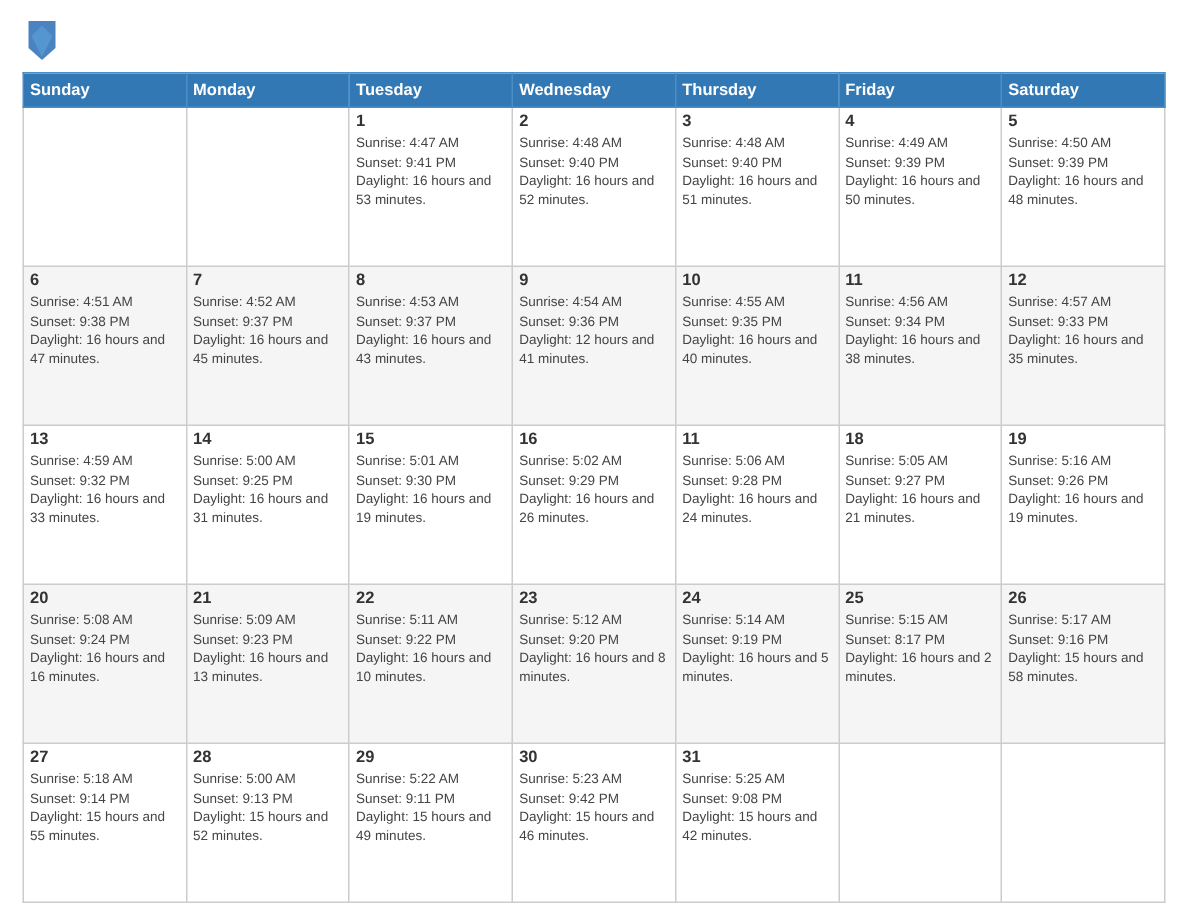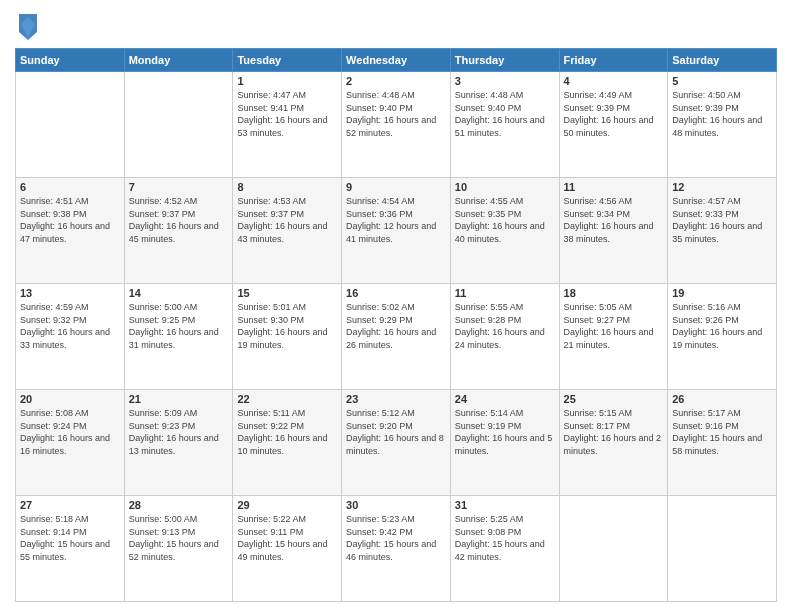--- a/index.html
+++ b/index.html
@@ -233,21 +233,21 @@
             <div class="cell-text">Daylight: 16 hours and 19 minutes.</div>
           </td>
           <td>
             <span class="day-num">16</span>
             <div class="cell-text">Sunrise: 5:02 AM</div>
             <div class="cell-text">Sunset: 9:29 PM</div>
             <div class="cell-text">Daylight: 16 hours and 26 minutes.</div>
           </td>
           <td>
             <span class="day-num">11</span>
-            <div class="cell-text">Sunrise: 5:55 AM</div>
+            <div class="cell-text">Sunrise: 5:06 AM</div>
             <div class="cell-text">Sunset: 9:28 PM</div>
             <div class="cell-text">Daylight: 16 hours and 24 minutes.</div>
           </td>
           <td>
             <span class="day-num">18</span>
             <div class="cell-text">Sunrise: 5:05 AM</div>
             <div class="cell-text">Sunset: 9:27 PM</div>
             <div class="cell-text">Daylight: 16 hours and 21 minutes.</div>
           </td>
           <td>

